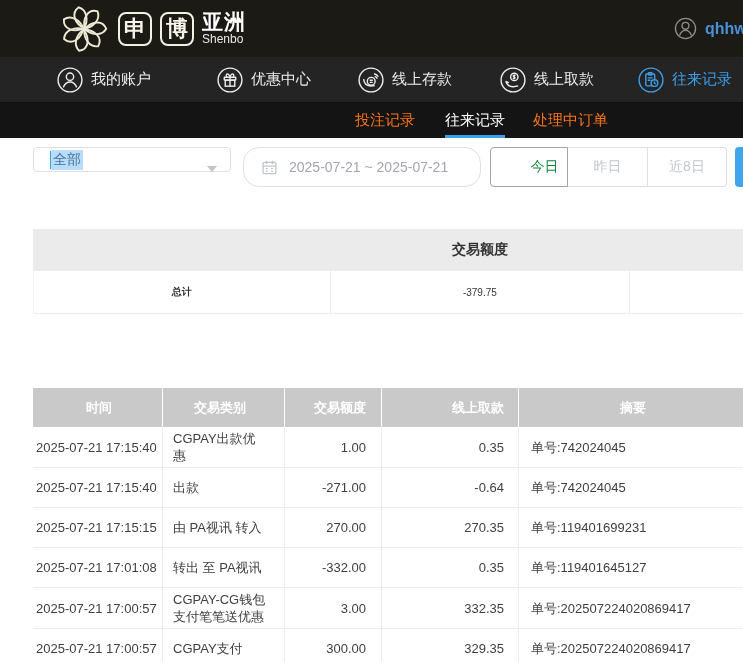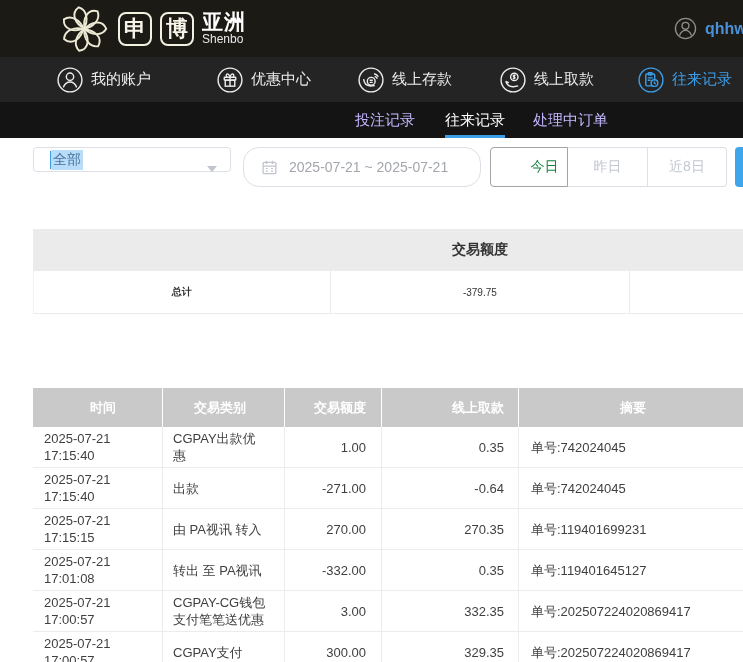--- a/index.html
+++ b/index.html
@@ -22,21 +22,21 @@
 
   
   .mainnav { position:absolute; left:0; top:57px; width:100%; height:45px; background:#242424; }
   .nav-item { position:absolute; top:0; height:45px; display:flex; align-items:center; gap:8px;
               color:#ededed; font-size:15px; cursor:pointer; }
   .nav-item svg { display:block; }
   .nav-item.active { color:#3d9ee8; }
 
   
   .subnav { position:absolute; left:0; top:102px; width:100%; height:36px; background:#141414; }
-  .tab { position:absolute; top:0; height:36px; display:flex; align-items:center; color:#c4b5fd;
+  .tab { position:absolute; top:0; height:36px; display:flex; align-items:center; color:#f97316;
          font-size:15px; cursor:pointer; }
   .tab.active { color:#ffffff; }
   .tab.active::after { content:""; position:absolute; left:0; right:0; bottom:0; height:3px; background:#3d9ee8; }
 
   
   .select-box { position:absolute; left:33px; top:147px; width:198px; height:25px; background:#fff;
                 border:1px solid #dcdfe6; border-radius:4px; display:flex; align-items:center; cursor:pointer; }
   .sel-cursor { width:1px; height:18px; background:#3d9ee8; margin-left:16px; }
   .sel-value { font-size:14px; color:#46749f; background:#b9dcf8; padding:1px 2px; }
   .sel-caret { position:absolute; right:13px; top:18px; width:0; height:0;
@@ -66,21 +66,21 @@
   .sum-body .sc0 { font-weight:bold; }
 
   
   .table { position:absolute; left:33px; top:388px; width:710px; font-size:13px; }
   .thead { display:flex; height:39px; background:#c9c9c9; }
   .thc { display:flex; align-items:center; justify-content:center; color:#fff; font-weight:bold; }
   .thead .thc { border-right:1px solid #fff; }
   .thead .thc:last-child { border-right:none; }
   .trow { display:flex; border-bottom:1px solid #ececec; }
   .tcell { display:flex; align-items:center; min-height:39px; color:#3f3f3f; padding:3px 0; line-height:17px; }
-  .c0 { width:130px; padding-left:11px; }
+  .c0 { width:130px; padding-left:3px; }
   .c1 { width:122px; padding-left:10px; padding-right:17px; }
   .c2 { width:97px;  justify-content:flex-end; padding-right:15px; }
   .c3 { width:137px; justify-content:flex-end; padding-right:14px; }
   .c4 { width:216px; padding-left:12px; }
   .trow .c0, .trow .c1, .trow .c2, .trow .c3 { border-right:1px solid #ececec; }
 </style>
 </head>
 <body>
 
 <div id="app">

